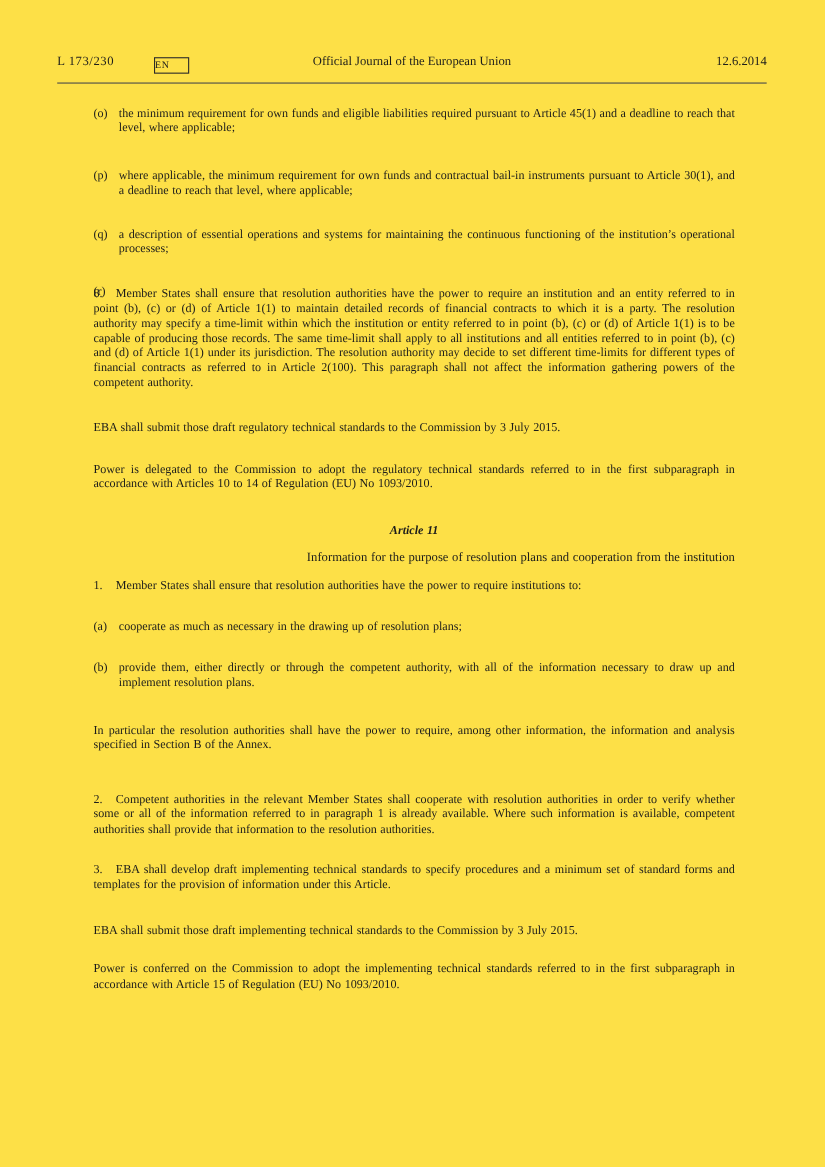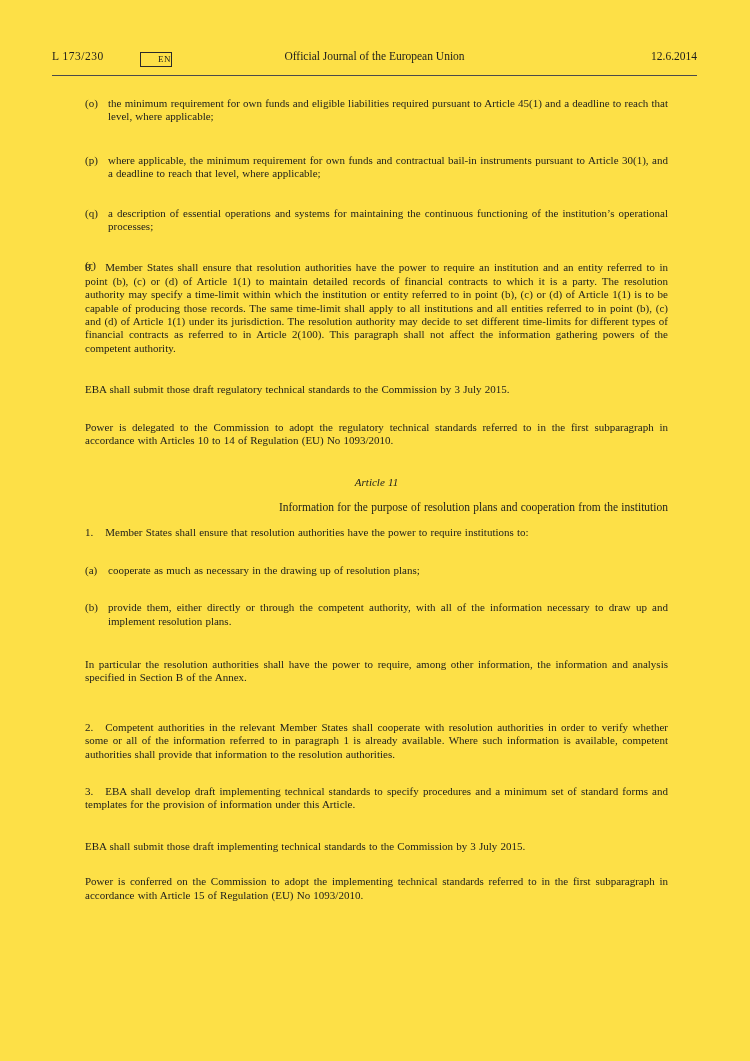--- a/index.html
+++ b/index.html
@@ -34,21 +34,21 @@
   }
   .lang-badge {
     position: absolute;
     left: 88px;
     top: 4px;
     width: 30px;
     height: 13px;
     border: 1px solid #2a2a2a;
     font-size: 9px;
     line-height: 13px;
-    text-align: right;
+    text-align: left;
     letter-spacing: 0.5px;
   }
   .journal-title {
     position: absolute;
     left: 0;
     right: 0;
     top: 0;
     text-align: center;
   }
   .pub-date {
@@ -89,20 +89,21 @@
   }
   .li .marker {
     position: absolute;
     left: 0;
     top: 0;
   }
   .pnum { margin-right: 12px; }
   .article-number {
     text-align: center;
     font-style: italic;
+    font-weight: bold;
   }
   .article-title {
     text-align: right;
     font-weight: normal;
     font-size: 11.5px;
   }
 </style>
 </head>
 <body>
 

